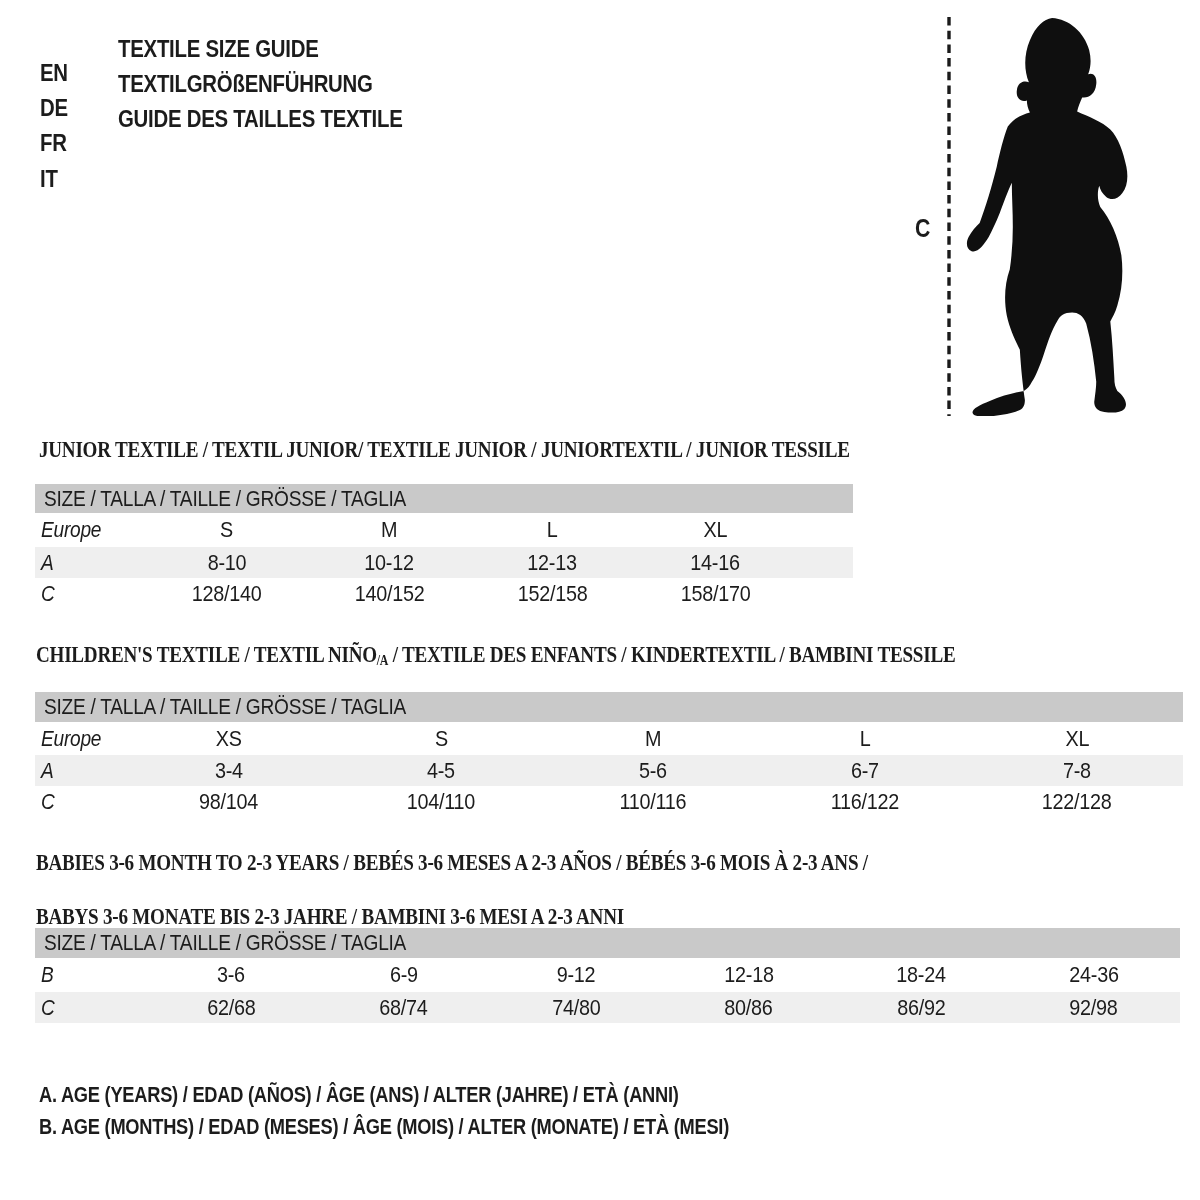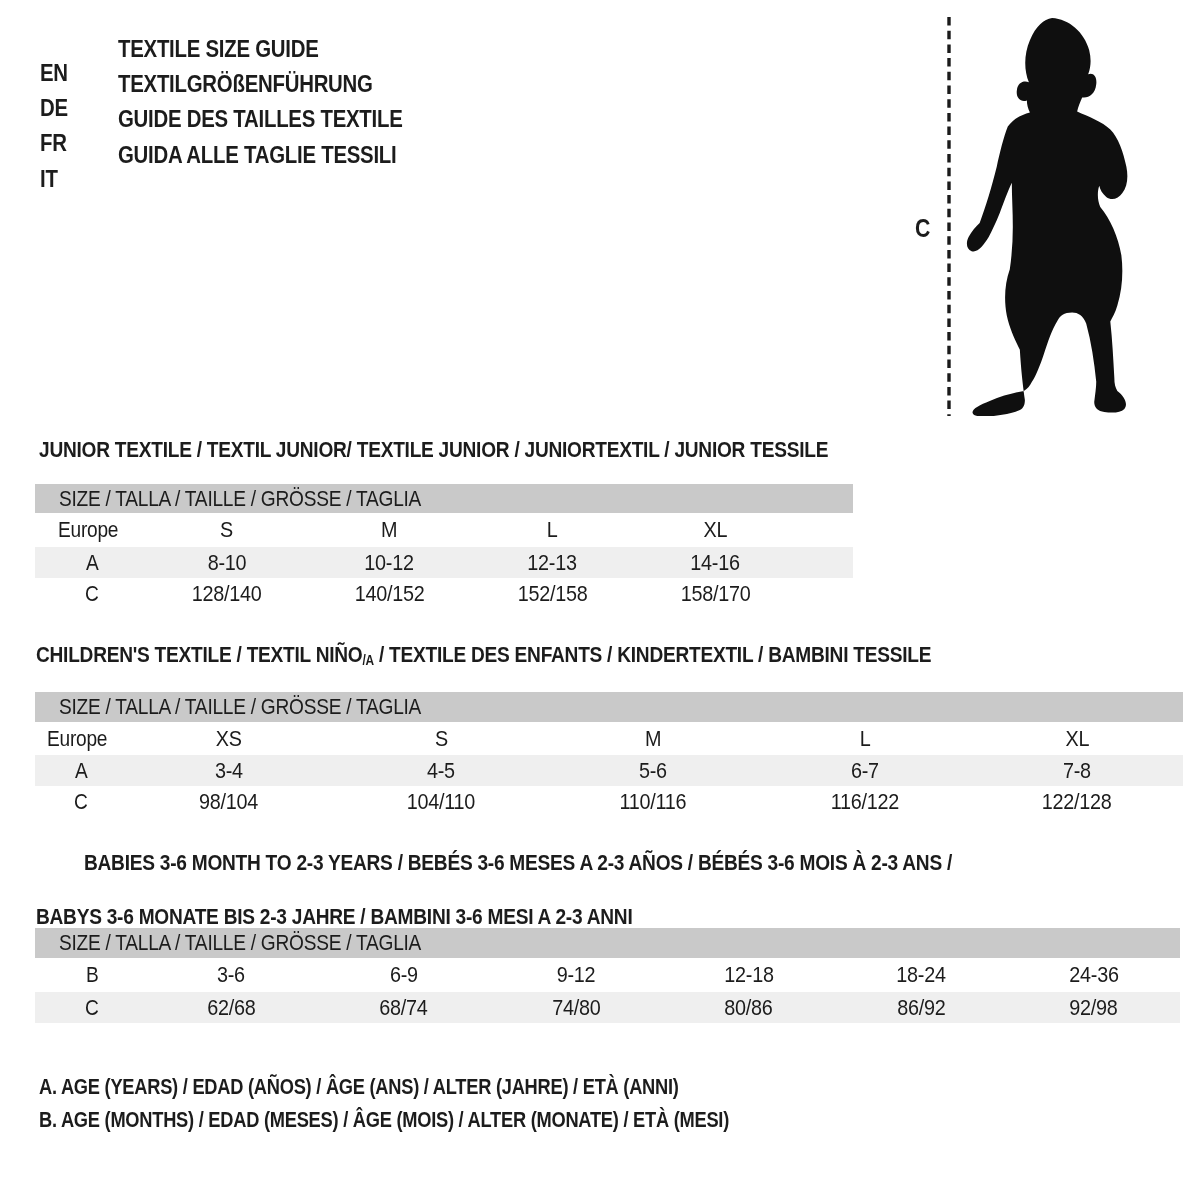--- a/index.html
+++ b/index.html
@@ -17,53 +17,52 @@
 
   
   .lang-list { left:40px; top:31px; font-size:24px; }
   .lang-row { display:flex; align-items:center; height:35.3px; }
   .lang-code { width:78px;margin-top:48px; }
 
   
   .measure-c-label { left:915px; top:214px; font-size:25px; }
 
   
-  .section-title { font-size:22.5px; font-weight:bold; }
+  .section-title { font-size:22.5px; font-weight:bold;font-family:Liberation Serif, serif; }
   .sub-a { font-size:14px; vertical-align:-3px; }
 
   
   table.size-table { border-collapse:collapse; table-layout:fixed; }
   table.size-table td { padding:0; vertical-align:middle; font-size:22.5px; overflow:hidden; }
-  table.size-table td.lbl { padding-left:6px; text-align:center; }
+  table.size-table td.lbl { padding-left:6px; text-align:left;font-style:italic; }
   table.size-table td.c { text-align:center; }
-  table.size-table tr.bar td { background:#c9c9c9; padding-left:24px; font-size:22.5px; }
+  table.size-table tr.bar td { background:#c9c9c9; padding-left:9px; font-size:22.5px; }
   table.size-table tr.alt td { background:#efefef; }
 
   
-  .legend-line { height:32.5px; display:flex; align-items:flex-start; font-size:21.5px; font-weight:bold; }
+  .legend-line { height:32.5px; display:flex; align-items:flex-end; font-size:21.5px; font-weight:bold; }
 </style>
 </head>
 <body>
 
 <div class="abs lang-list">
   <div class="lang-row">
     <span class="lang-code"><span class="cx bold">EN</span></span>
     <span><span class="cx bold">TEXTILE SIZE GUIDE</span></span>
   </div>
   <div class="lang-row">
     <span class="lang-code"><span class="cx bold">DE</span></span>
     <span><span class="cx bold">TEXTILGRÖßENFÜHRUNG</span></span>
   </div>
   <div class="lang-row">
     <span class="lang-code"><span class="cx bold">FR</span></span>
     <span><span class="cx bold">GUIDE DES TAILLES TEXTILE</span></span>
   </div>
   <div class="lang-row">
     <span class="lang-code"><span class="cx bold">IT</span></span>
-    <span><span class="cx bold">GUIDA ALLE TAGLIE TESSILI</span></span>
   </div>
 </div>
 
 <svg class="abs" style="left:944px; top:17px;" width="10" height="399" viewBox="0 0 10 399">
   <line x1="5" y1="0" x2="5" y2="399" stroke="#1a1a1a" stroke-width="3.4" stroke-dasharray="8.5 5.2"></line>
 </svg>
 
 <div class="abs measure-c-label">
   <span class="cx bold">C</span>
 </div>
@@ -183,21 +182,21 @@
     <td class="lbl"><span class="cx">C</span></td>
     <td class="c"><span class="cxc">98/104</span></td>
     <td class="c"><span class="cxc">104/110</span></td>
     <td class="c"><span class="cxc">110/116</span></td>
     <td class="c"><span class="cxc">116/122</span></td>
     <td class="c"><span class="cxc">122/128</span></td>
   </tr>
   </tbody>
 </table>
 
-<div class="abs section-title" style="left:36px; top:850px;margin-left:48px;">
+<div class="abs section-title" style="left:36px; top:850px;">
   <span class="cx">BABIES 3-6 MONTH TO 2-3 YEARS / BEBÉS 3-6 MESES A 2-3 AÑOS / BÉBÉS 3-6 MOIS À 2-3 ANS /</span>
 </div>
 <div class="abs section-title" style="left:36px; top:904px;">
   <span class="cx">BABYS 3-6 MONATE BIS 2-3 JAHRE / BAMBINI 3-6 MESI A 2-3 ANNI</span>
 </div>
 
 <table class="size-table abs" style="left:35px; top:928px; width:1145px;">
   <colgroup>
       <col style="width:110px">
       <col>

